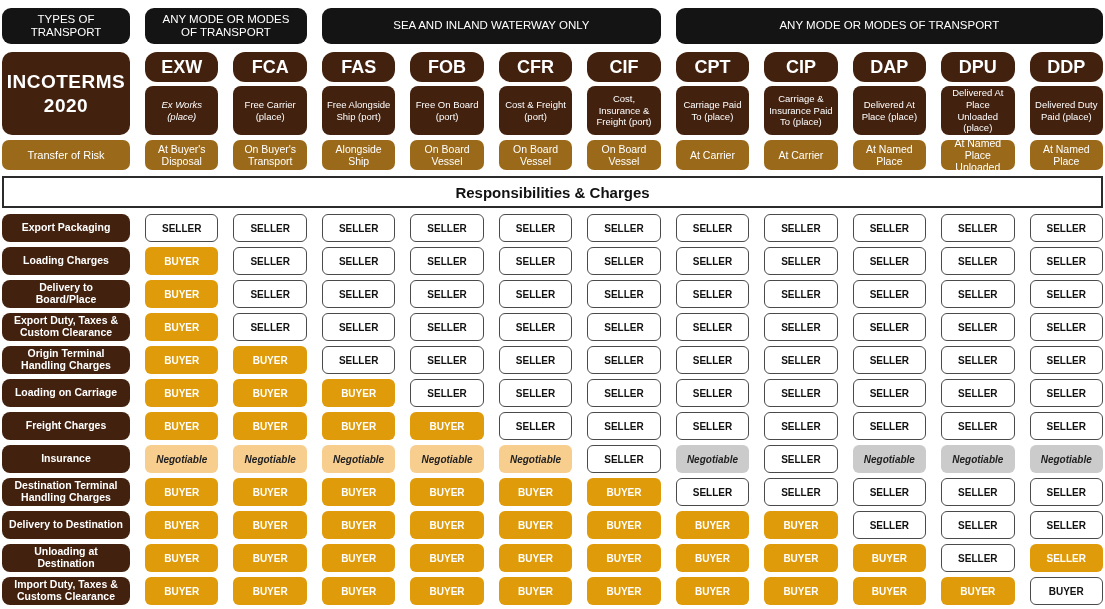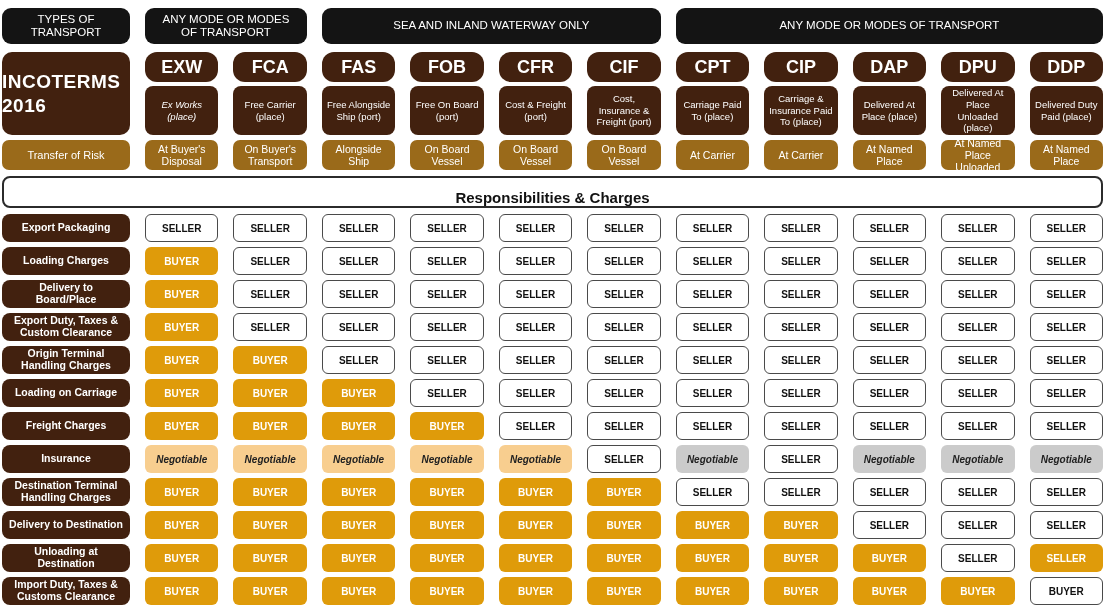--- a/index.html
+++ b/index.html
@@ -10,38 +10,38 @@
   
   .band1 { margin-bottom:8px; }
   .blackbox { background:var(--black,#141414); color:#fff; border-radius:9px; height:36px;
               display:flex; align-items:center; justify-content:center; text-align:center;
               font-size:11.5px; line-height:1.15; padding:0 8px; box-sizing:border-box; }
   .span2 { grid-column:span 2; } .span4 { grid-column:span 4; } .span5 { grid-column:span 5; }
 
   
   .band2 { grid-template-rows:30px 49px; row-gap:4px; margin-bottom:5px; }
   .titlebox { grid-column:1; grid-row:1/3; background:var(--dark-brown,#42210F); border-radius:10px;
-              color:#fff; display:flex; flex-direction:column; align-items:flex-start; justify-content:center;
+              color:#fff; display:flex; flex-direction:column; align-items:center; justify-content:center;
               font-weight:bold; font-size:19px; letter-spacing:0.5px; line-height:1.25; }
   .term-code { background:var(--dark-brown,#42210F); border-radius:12px; color:#fff; font-weight:bold;
                font-size:18px; display:flex; align-items:center; justify-content:center; }
   .term-name { background:var(--dark-brown,#42210F); border-radius:8px; color:#fff; font-size:9.5px;
                display:flex; align-items:center; justify-content:center; text-align:center;
                line-height:1.25; padding:2px 5px; box-sizing:border-box; }
 
   
   .riskrow { margin-bottom:6px; }
   .risk-label, .risk-cell { background:var(--gold-brown,#9A6A1A); color:#fff; border-radius:7px; height:30px;
                display:flex; align-items:center; justify-content:center; text-align:center;
                font-size:10.5px; line-height:1.15; padding:1px 10px; box-sizing:border-box; }
   .risk-label { font-size:11px; }
 
   
-  .barsection { border:2px solid #2B2B2B; border-radius:8px; height:28px; margin:4px 0 6px 0;
-                display:flex; align-items:flex-end; justify-content:center;
+  .barsection { border:2px solid #2B2B2B; border-radius:0; height:28px; margin:4px 0 6px 0;
+                display:flex; align-items:center; justify-content:center;
                 font-weight:bold; font-size:15px; color:#111; background:#fff; }
 
   
   .mrow { margin-bottom:5px; }
   .row-label { background:var(--dark-brown,#42210F); color:#fff; border-radius:8px; height:28px;
                display:flex; align-items:center; justify-content:center; text-align:center;
                font-size:10.5px; font-weight:700; line-height:1.1; padding:1px 6px; box-sizing:border-box; }
   .cell { border-radius:6px; height:28px; display:flex; align-items:center; justify-content:center;
           font-size:10px; font-weight:bold; box-sizing:border-box; }
   .cell.seller { background:#fff; border:1.5px solid #4A4A4A; color:#111; }
@@ -57,21 +57,21 @@
   <div class="grid band1">
     <div class="blackbox">TYPES OF TRANSPORT</div>
     <div class="blackbox span2">ANY MODE OR MODES OF TRANSPORT</div>
     <div class="blackbox span4">SEA AND INLAND WATERWAY ONLY</div>
     <div class="blackbox span5">ANY MODE OR MODES OF TRANSPORT</div>
   </div>
 
   <div class="grid band2" id="terms-grid">
     <div class="titlebox">
       <div>INCOTERMS</div>
-      <div>2016</div>
+      <div>2020</div>
     </div>
 
   <div class="term-code" style="grid-area: 1 / 2;">EXW</div>
       <div class="term-name" style="grid-area: 2 / 2; font-style: italic;">Ex Works (place)</div>
       <div class="term-code" style="grid-area: 1 / 3;">FCA</div>
       <div class="term-name" style="grid-area: 2 / 3;">Free Carrier (place)</div>
       <div class="term-code" style="grid-area: 1 / 4;">FAS</div>
       <div class="term-name" style="grid-area: 2 / 4;">Free Alongside Ship (port)</div>
       <div class="term-code" style="grid-area: 1 / 5;">FOB</div>
       <div class="term-name" style="grid-area: 2 / 5;">Free On Board (port)</div>

